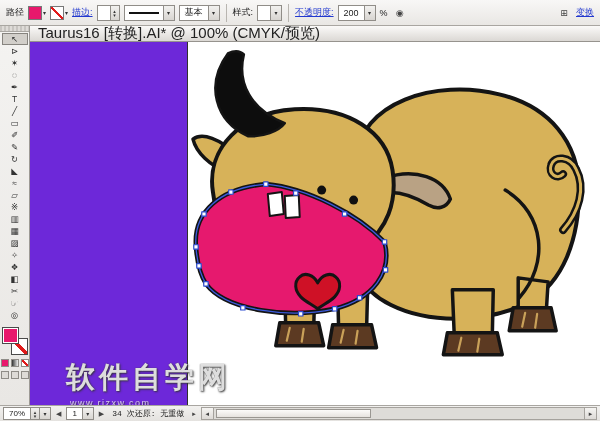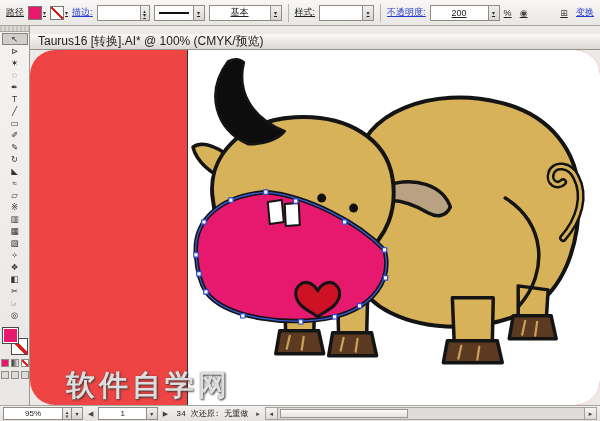--- a/index.html
+++ b/index.html
@@ -2,29 +2,29 @@
 <html><head>
 <meta charset="utf-8">
 <style>
   * { margin:0; padding:0; box-sizing:border-box; }
   html,body { width:600px; height:421px; overflow:hidden; }
   body { font-family:"Liberation Sans","DejaVu Sans",sans-serif; font-size:9px; color:#222; background:#ece9e6; }
   .app { position:relative; width:600px; height:421px; display:flex; flex-direction:column; }
 
   
   .control-bar { height:26px; flex:0 0 26px; display:flex; align-items:center; gap:4px; padding:0 6px;
-    background:linear-gradient(#f8f7f6,#e9e7e4); border-bottom:1px solid #a9a6a1;text-decoration:underline; }
+    background:linear-gradient(#f8f7f6,#e9e7e4); border-bottom:1px solid #a9a6a1; }
   .cb-label { font-size:9px; color:#222; white-space:nowrap; }
   .cb-link { font-size:9px; color:#2238cf; text-decoration:underline; cursor:pointer; white-space:nowrap; }
   .swatch-pair { display:inline-flex; align-items:center; }
   .chip { width:14px; height:14px; border:1px solid #777; background:#fff; display:inline-block; }
   .none-chip { background:linear-gradient(to top right, transparent 43%, #e01b1b 43%, #e01b1b 57%, transparent 57%), #fff; }
   .mini-dd { font-size:6px; color:#333; margin-left:1px; }
   .combo { display:inline-flex; align-items:center; height:16px; background:#fff; border:1px solid #908d88; }
-  .combo .val { padding:0 21px; min-width:12px; font-size:9px; white-space:nowrap; }
+  .combo .val { padding:0 5px; min-width:12px; font-size:9px; white-space:nowrap; }
   .combo .dd { width:11px; align-self:stretch; display:flex; align-items:center; justify-content:center;
     border-left:1px solid #908d88; background:linear-gradient(#f2f1ef,#d8d5d1); font-size:6px; color:#333; }
   .spinner { display:flex; flex-direction:column; justify-content:center; width:9px; align-self:stretch;
     border-left:1px solid #908d88; background:linear-gradient(#f2f1ef,#d8d5d1); text-align:center; }
   .spinner i { font-style:normal; font-size:5px; line-height:4px; color:#333; }
   .profile-line { display:block; width:30px; height:2px; background:#111; margin:0 4px; }
   .vsep { width:1px; height:18px; background:#b8b5b0; margin:0 2px; flex:0 0 1px; }
   .cb-icon { width:16px; height:16px; display:flex; align-items:center; justify-content:center; font-size:9px; color:#444; cursor:pointer; }
   .spacer { flex:1; }
 
@@ -43,22 +43,22 @@
     box-shadow:inset 0 0 0 1px #fff; z-index:2; cursor:pointer; }
   .tb-stroke { position:absolute; right:0; bottom:0; width:17px; height:17px; border:1px solid #4a4a4a; cursor:pointer;
     background:linear-gradient(to top right, transparent 43%, #e01b1b 43%, #e01b1b 57%, transparent 57%), #fff; }
   .mini-row { display:flex; gap:2px; margin-top:4px; }
   .mini-btn { width:8px; height:8px; border:1px solid #8f8c87; background:#dedbd7; cursor:pointer; }
   .mini-btn.grad { background:linear-gradient(90deg,#333,#eee); }
   .mini-btn.none { background:linear-gradient(to top right, transparent 40%, #e01b1b 40%, #e01b1b 60%, transparent 60%), #fff; }
 
   .doc-area { flex:1; display:flex; flex-direction:column; min-width:0; }
   .title-bar { height:16px; flex:0 0 16px; display:flex; align-items:center; padding-left:8px;
-    background:linear-gradient(#fbfaf9,#dbd8d4); border-bottom:1px solid #96938e; font-size:12px; white-space:nowrap;margin-top:8px; }
-  .workspace { flex:1; position:relative; background:#ef4444; overflow:hidden;border-radius:25px; }
+    background:linear-gradient(#fbfaf9,#dbd8d4); border-bottom:1px solid #96938e; font-size:15px; white-space:nowrap; }
+  .workspace { flex:1; position:relative; background:#6d28d9; overflow:hidden; }
   .canvas { position:absolute; left:157px; top:0; width:413px; height:363px; background:#fff;
     border-left:1px solid #2f2f30; z-index:1; }
   .canvas svg { display:block; width:100%; height:100%; }
   .watermark { position:absolute; left:36px; top:316px; z-index:3; pointer-events:none; }
   .wm-title { font-size:29px; font-weight:bold; letter-spacing:4px; color:rgba(245,245,245,0.88);
     text-shadow:1px 1px 2px rgba(50,50,50,0.9), 0 0 1px #444; white-space:nowrap; }
   .wm-url { font-size:9px; letter-spacing:1.5px; color:rgba(240,240,240,0.8); padding-left:4px;
     text-shadow:1px 1px 1px rgba(50,50,50,0.8); }
 
   
@@ -228,28 +228,29 @@
                   <rect x="110.8" y="269.8" width="4.4" height="4.4" fill="#ffffff" stroke="#2b4bd0"></rect>
                   <rect x="52.8" y="263.8" width="4.4" height="4.4" fill="#ffffff" stroke="#2b4bd0"></rect>
                   <rect x="15.8" y="239.8" width="4.4" height="4.4" fill="#ffffff" stroke="#2b4bd0"></rect>
                   <rect x="8.8" y="221.8" width="4.4" height="4.4" fill="#ffffff" stroke="#2b4bd0"></rect>
                 </g>
             </g>
           </svg>
         </div>
         <div class="watermark">
           <div class="wm-title">软件自学网</div>
+          <div class="wm-url">www.rjzxw.com</div>
         </div>
       </div>
     </div>
   </div>
 
   <div class="status-bar">
     <span class="combo sb">
-      <span class="val">95%</span>
+      <span class="val">70%</span>
       <span class="spinner">
           <i>▴</i>
           <i>▾</i>
         </span>
       <span class="dd">▾</span>
     </span>
     <span class="sb-btn">◀</span>
     <span class="combo sb">
       <span class="val">1</span>
       <span class="dd">▾</span>

